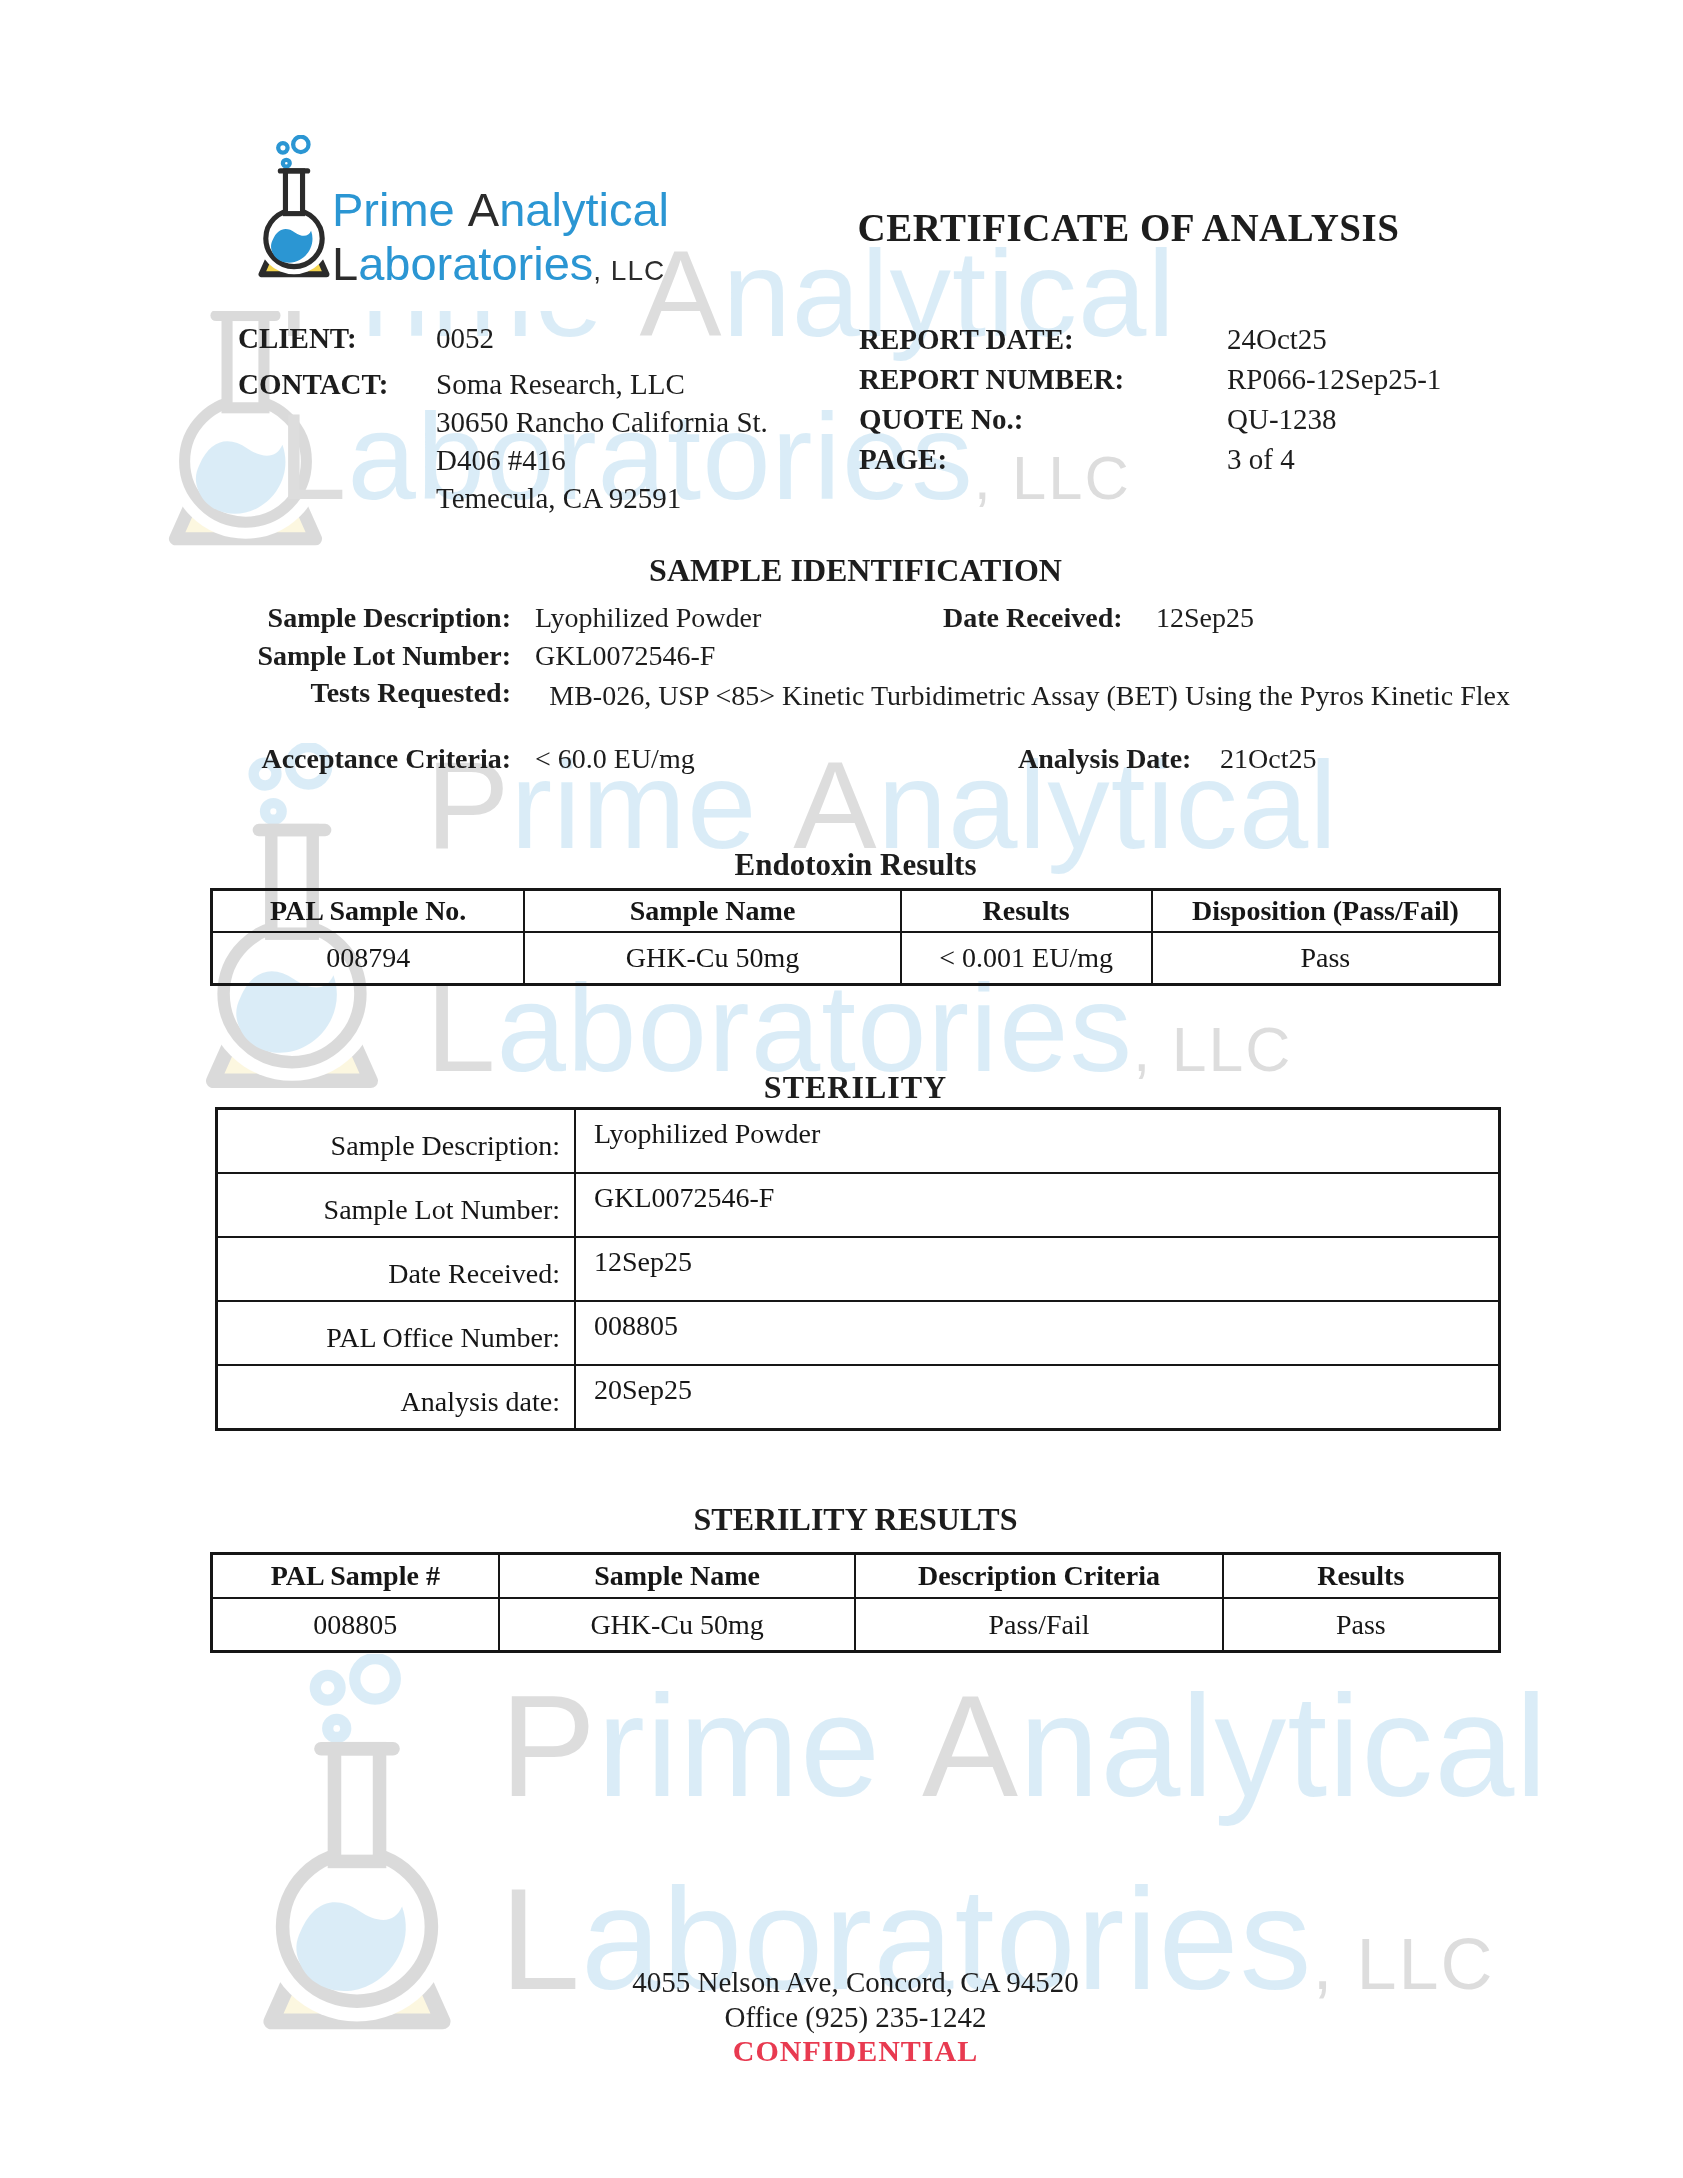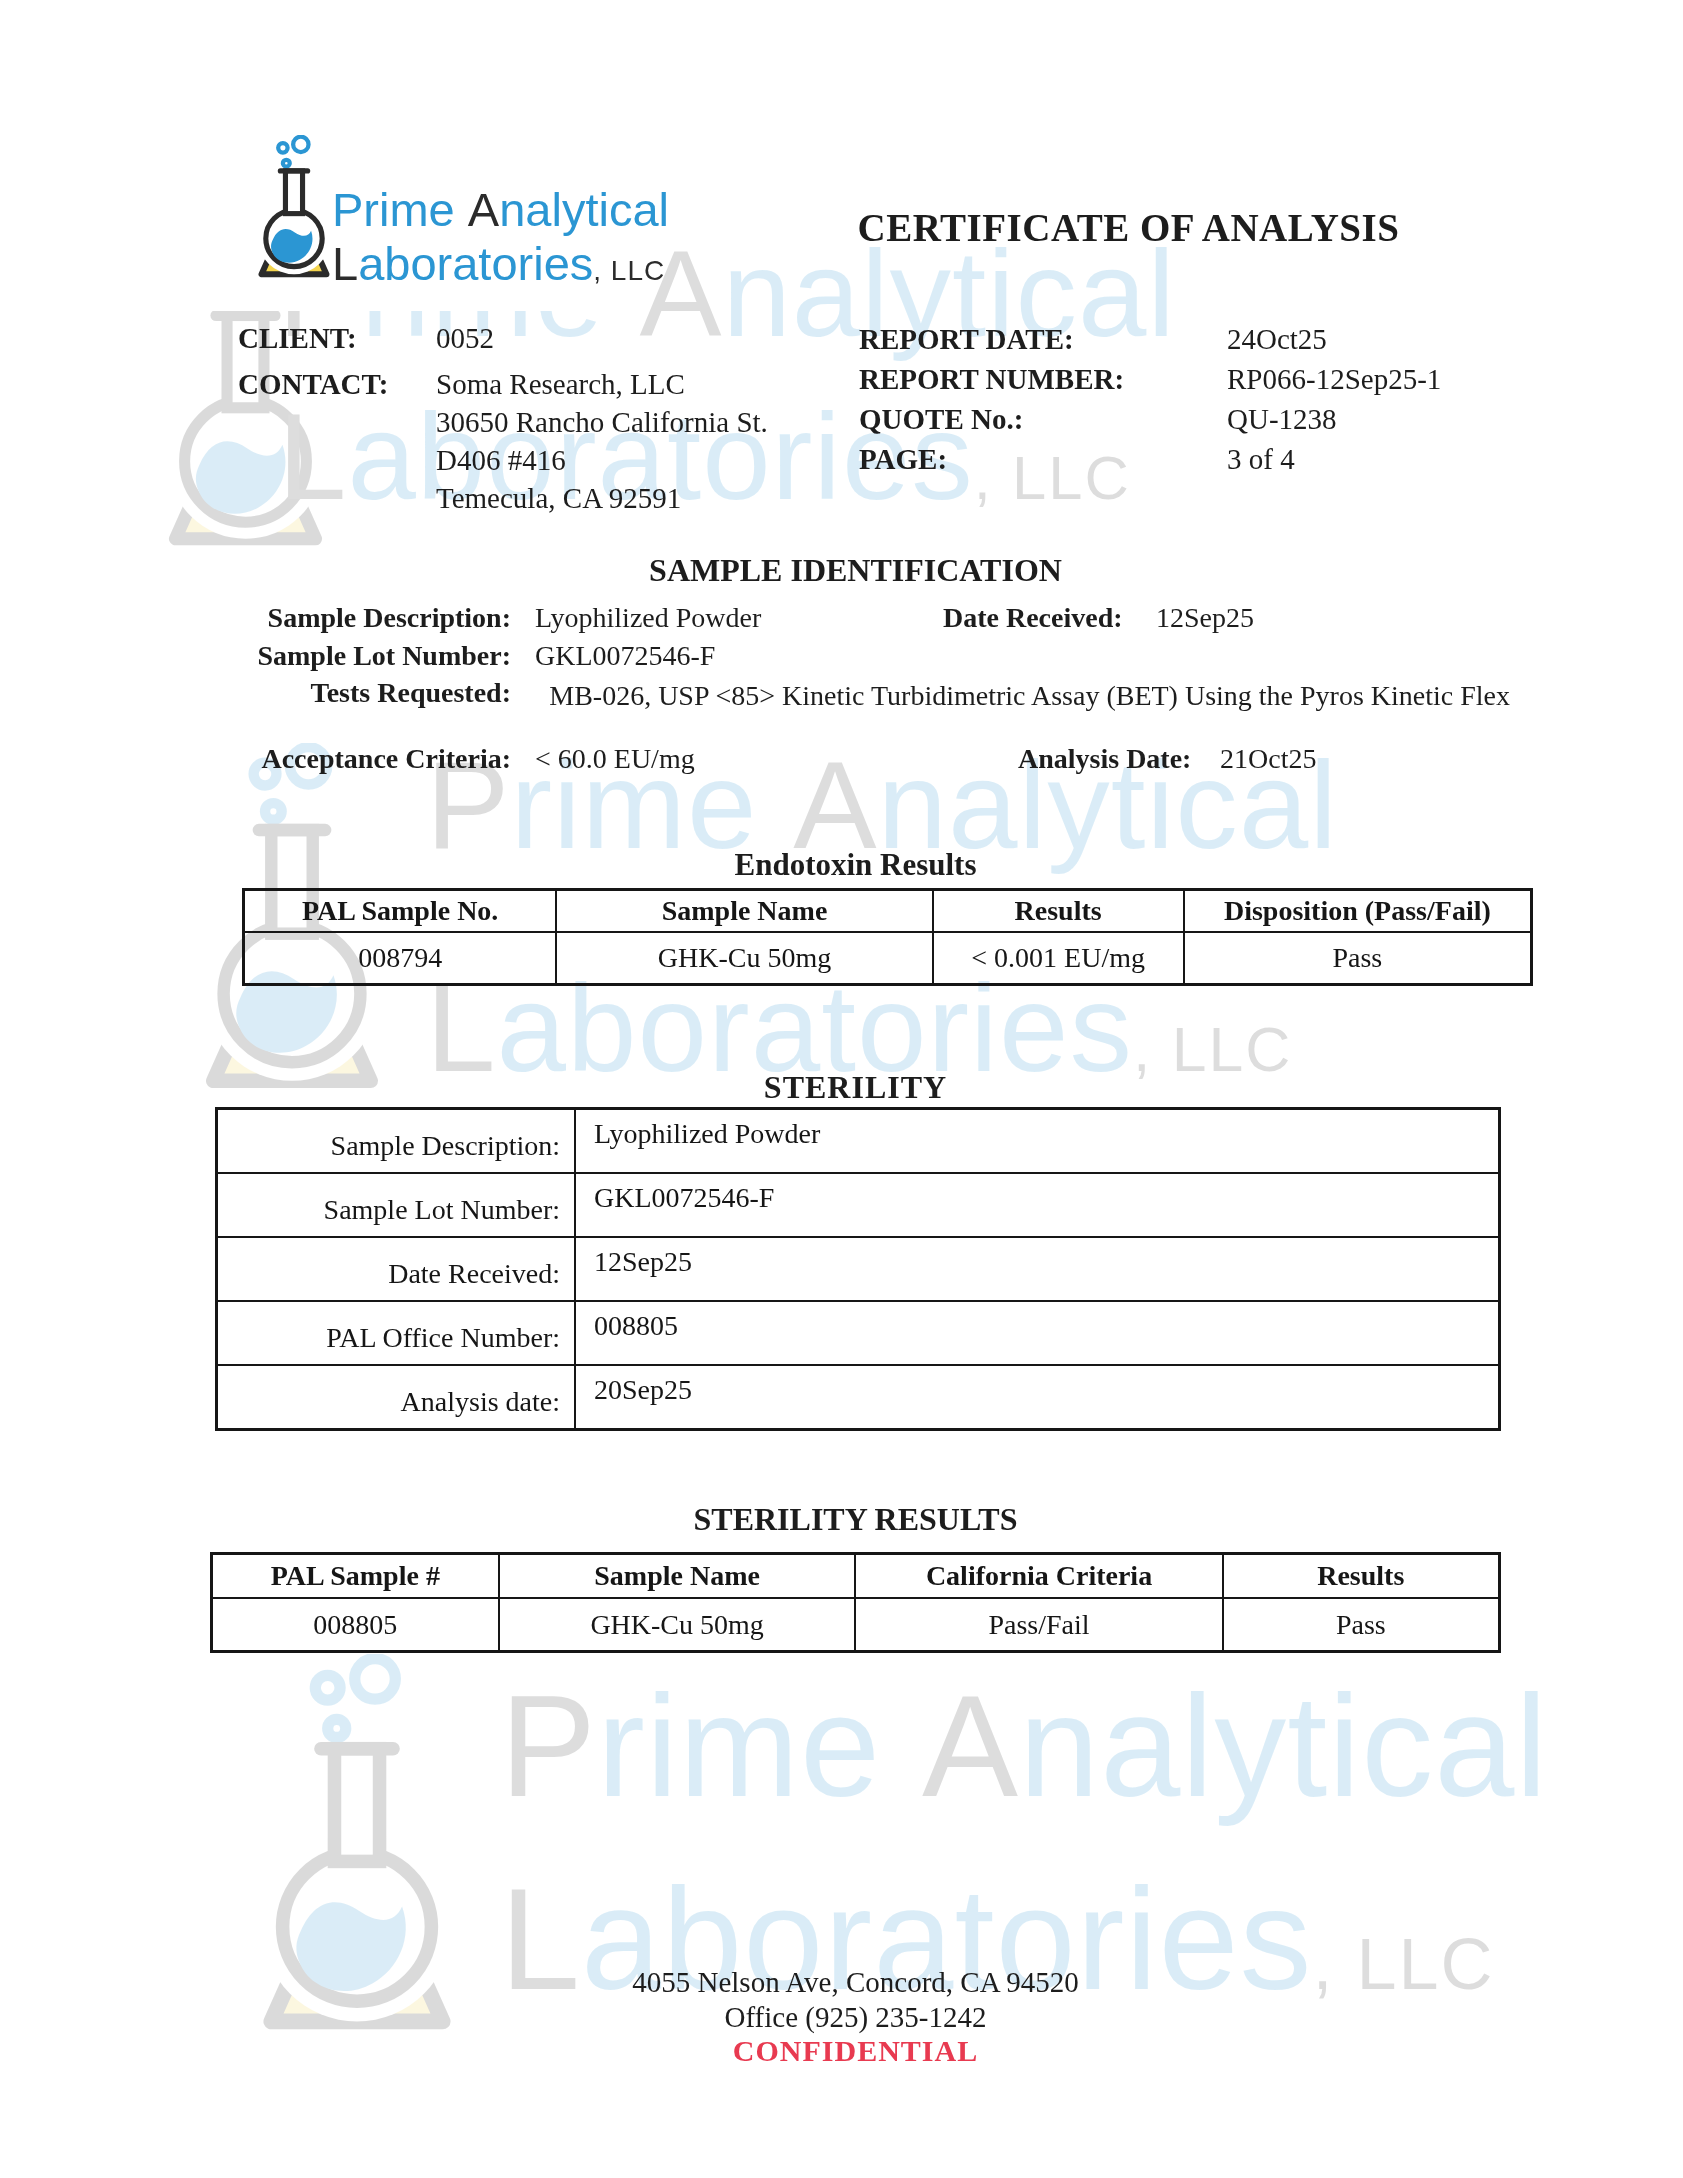--- a/index.html
+++ b/index.html
@@ -76,21 +76,21 @@
   .sid{position:absolute;left:0;top:0;width:1683px;z-index:2;font-size:28px;}
   .sid-label{position:absolute;left:174px;width:337px;text-align:right;font-weight:bold;}
   .sid-value{position:absolute;left:535px;}
   .sid-value-wide{width:975px;line-height:37px;text-align:right;}
   .sid-label2{position:absolute;font-weight:bold;}
 
   
   table{border-collapse:collapse;position:absolute;z-index:2;
         font-size:28px;color:#161616;background:transparent;}
   th,td{border:2px solid #161616;padding:0 10px;}
-  .tbl-endotoxin{left:210px;top:888px;width:1291px;border:3px solid #161616;margin-left:32px;}
+  .tbl-endotoxin{left:210px;top:888px;width:1291px;border:3px solid #161616;}
   .tbl-endotoxin th{height:40px;font-weight:bold;text-align:center;}
   .tbl-endotoxin td{height:50px;text-align:center;}
 
   .tbl-sterility{left:215px;top:1107px;width:1286px;border:3px solid #161616;}
   .tbl-sterility td{height:52px;}
   .tbl-sterility .st-label{width:342px;text-align:right;vertical-align:bottom;
                            padding:0 14px 10px 0;}
   .tbl-sterility .st-value{text-align:left;vertical-align:top;padding:8px 0 0 18px;}
 
   .tbl-sterres{left:210px;top:1552px;width:1291px;border:3px solid #161616;}
@@ -303,21 +303,21 @@
     <colgroup>
         <col style="width:22.3%">
         <col style="width:27.7%">
         <col style="width:28.5%">
         <col style="width:21.5%">
       </colgroup>
     <thead>
       <tr>
         <th>PAL Sample #</th>
         <th>Sample Name</th>
-        <th>California Criteria</th>
+        <th>Description Criteria</th>
         <th>Results</th>
       </tr>
     </thead>
     <tbody>
       <tr>
         <td>008805</td>
         <td>GHK-Cu 50mg</td>
         <td>Pass/Fail</td>
         <td>Pass</td>
       </tr>

